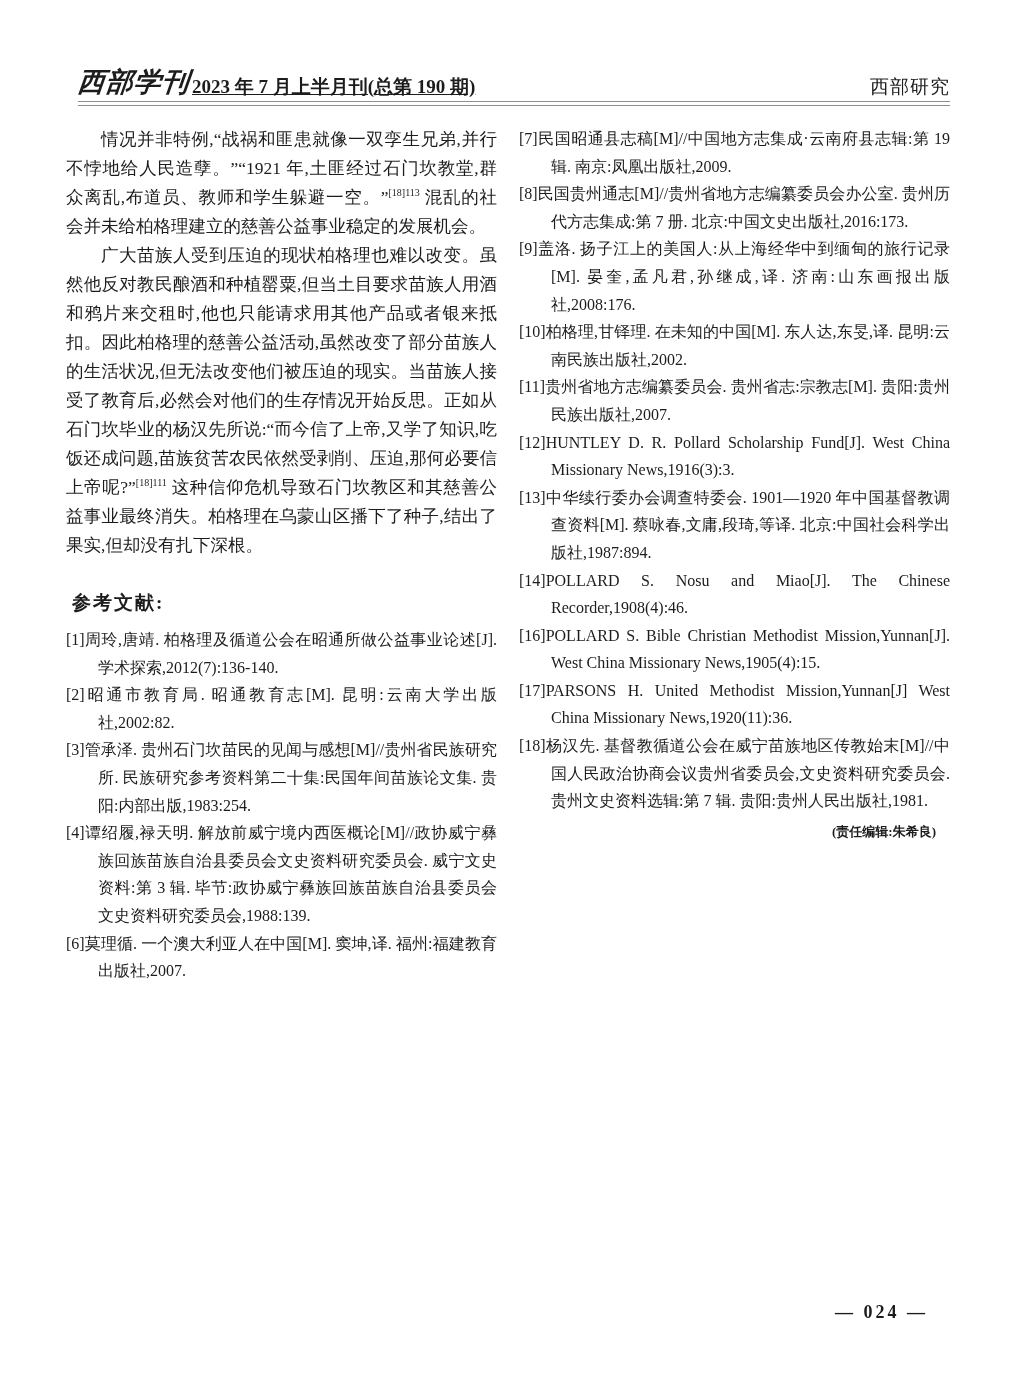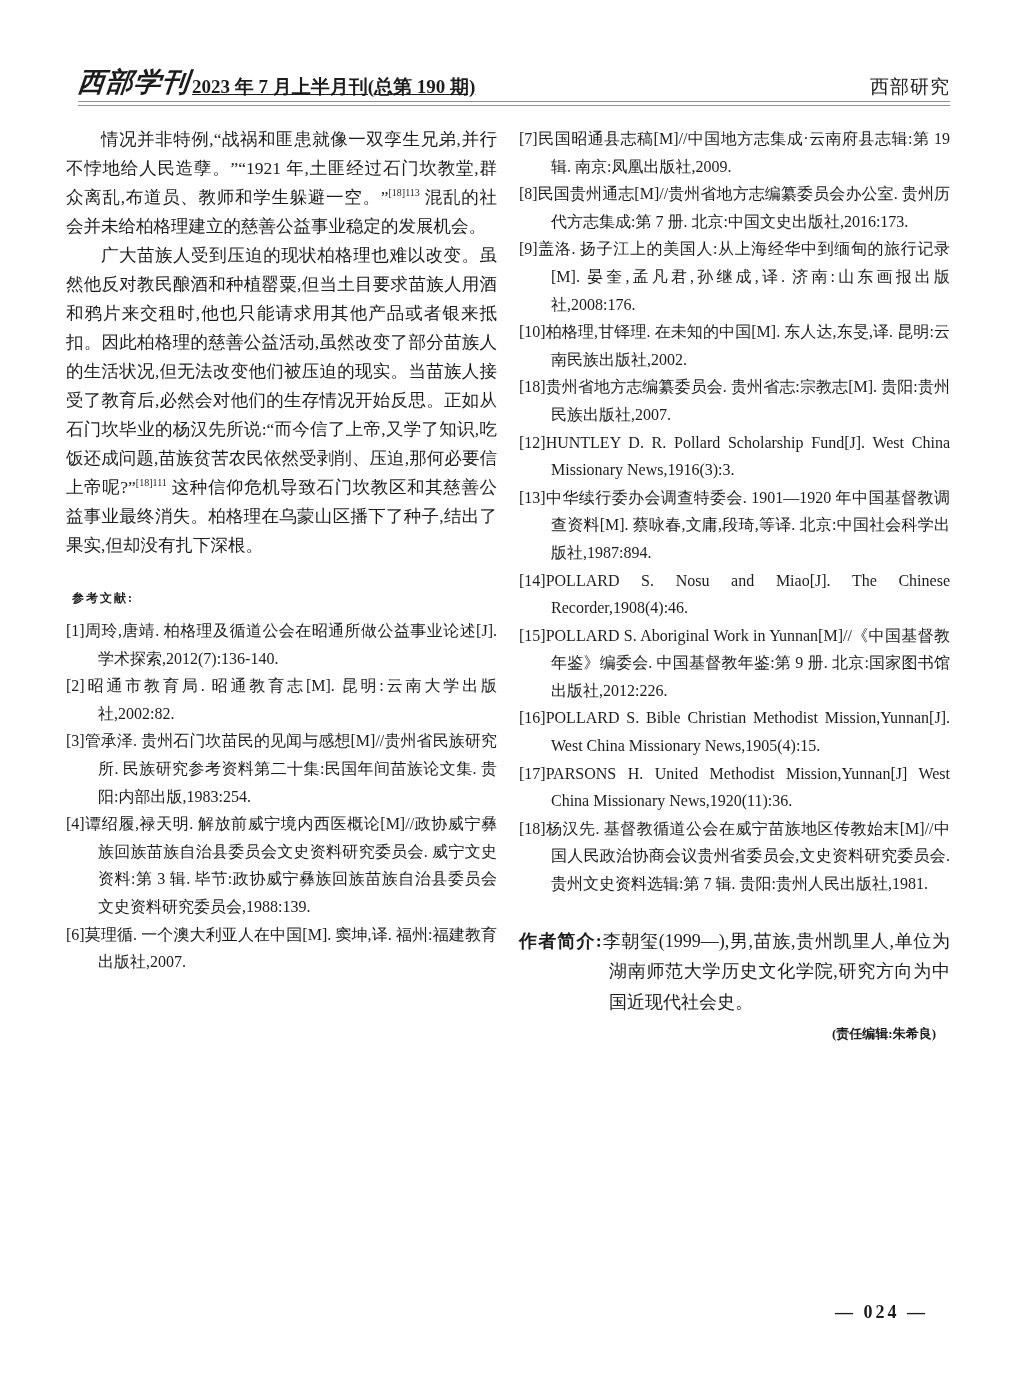--- a/index.html
+++ b/index.html
@@ -44,21 +44,21 @@
     margin:0;
     font-size:17.5px;
     line-height:29px;
     text-align:justify;
     text-indent:2em;
   }
   sup.cite{font-size:10px;line-height:0;}
   
   .ref-heading{
     font-weight:bold;
-    font-size:12px;
+    font-size:19px;
     margin:30px 0 10px 6px;
     letter-spacing:2px;
   }
   .ref-list{margin:0;}
   .ref-item{
     font-size:16px;
     line-height:27.6px;
     text-align:justify;
     padding-left:2em;
     text-indent:-2em;
@@ -120,33 +120,29 @@
         <div class="ref-item">[6]莫理循. 一个澳大利亚人在中国[M]. 窦坤,译. 福州:福建教育出版社,2007.</div>
       </div>
     </div>
 
     <div class="col">
       <div class="ref-list">
         <div class="ref-item">[7]民国昭通县志稿[M]//中国地方志集成·云南府县志辑:第 19 辑. 南京:凤凰出版社,2009.</div>
         <div class="ref-item">[8]民国贵州通志[M]//贵州省地方志编纂委员会办公室. 贵州历代方志集成:第 7 册. 北京:中国文史出版社,2016:173.</div>
         <div class="ref-item">[9]盖洛. 扬子江上的美国人:从上海经华中到缅甸的旅行记录[M]. 晏奎,孟凡君,孙继成,译. 济南:山东画报出版社,2008:176.</div>
         <div class="ref-item">[10]柏格理,甘铎理. 在未知的中国[M]. 东人达,东旻,译. 昆明:云南民族出版社,2002.</div>
-        <div class="ref-item">[18]贵州省地方志编纂委员会. 贵州省志:宗教志[M]. 贵阳:贵州民族出版社,2007.</div>
+        <div class="ref-item">[11]贵州省地方志编纂委员会. 贵州省志:宗教志[M]. 贵阳:贵州民族出版社,2007.</div>
         <div class="ref-item">[12]HUNTLEY D. R. Pollard Scholarship Fund[J]. West China Missionary News,1916(3):3.</div>
         <div class="ref-item">[13]中华续行委办会调查特委会. 1901—1920 年中国基督教调查资料[M]. 蔡咏春,文庸,段琦,等译. 北京:中国社会科学出版社,1987:894.</div>
         <div class="ref-item">[14]POLLARD S. Nosu and Miao[J]. The Chinese Recorder,1908(4):46.</div>
-        <div class="ref-item">[15]POLLARD S. Aboriginal Work in Yunnan[M]//《中国基督教年鉴》编委会. 中国基督教年鉴:第 9 册. 北京:国家图书馆出版社,2012:226.</div>
         <div class="ref-item">[16]POLLARD S. Bible Christian Methodist Mission,Yunnan[J]. West China Missionary News,1905(4):15.</div>
         <div class="ref-item">[17]PARSONS H. United Methodist Mission,Yunnan[J] West China Missionary News,1920(11):36.</div>
         <div class="ref-item">[18]杨汉先. 基督教循道公会在威宁苗族地区传教始末[M]//中国人民政治协商会议贵州省委员会,文史资料研究委员会. 贵州文史资料选辑:第 7 辑. 贵阳:贵州人民出版社,1981.</div>
       </div>
 
-      <div class="bio">
-        <span class="bio-label">作者简介:</span><span>李朝玺(1999—),男,苗族,贵州凯里人,单位为湖南师范大学历史文化学院,研究方向为中国近现代社会史。</span>
-      </div>
 
       <div class="editor-note">(责任编辑:朱希良)</div>
     </div>
 
   </div>
 
   <div class="page-number">— 024 —</div>
 
 </div>
 

